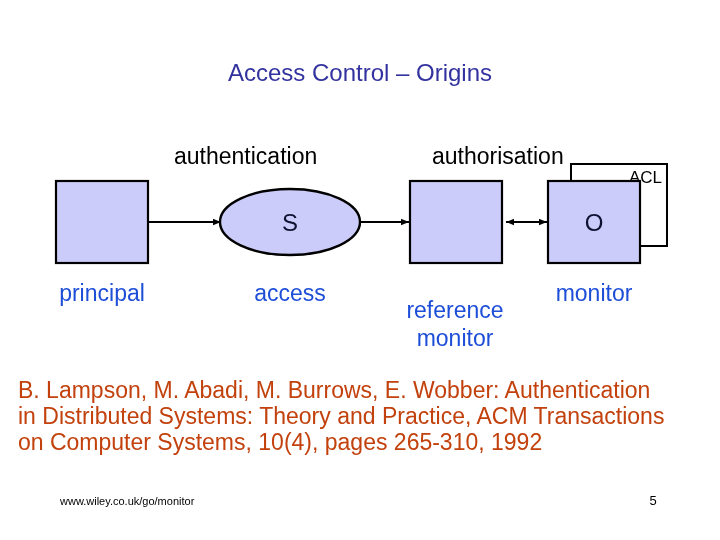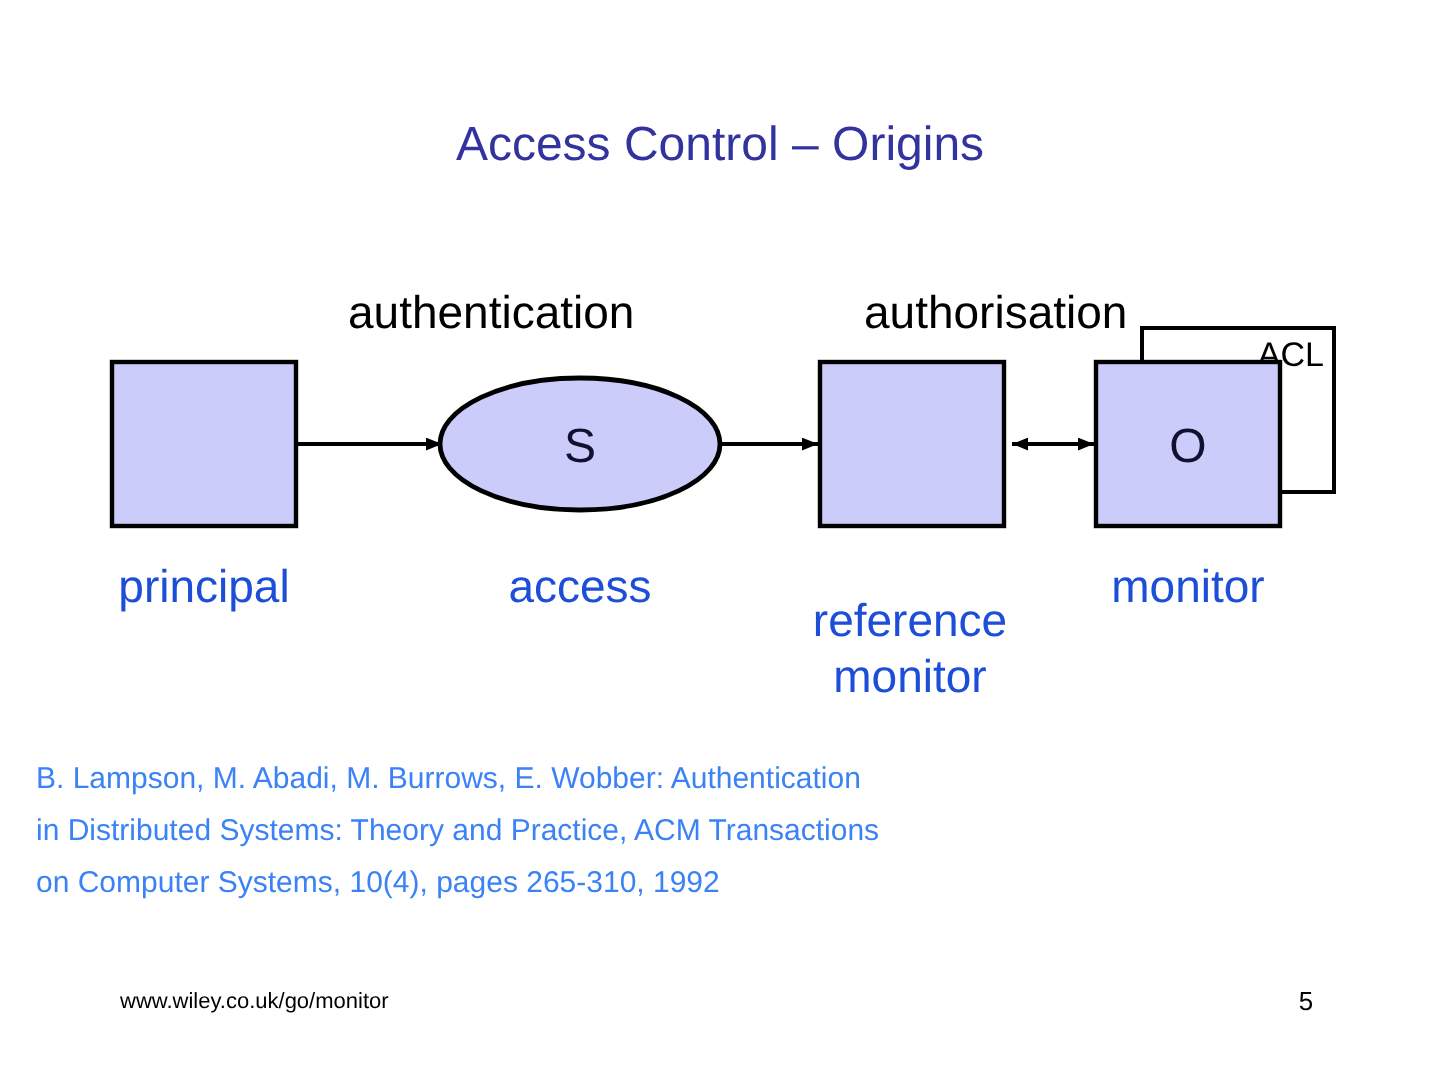--- a/index.html
+++ b/index.html
@@ -67,23 +67,23 @@
   #label-access    { left: 228px; top: 279px; width: 124px; }
   #label-reference { left: 392px; top: 296px; width: 126px; }
   #label-object    { left: 546px; top: 279px; width: 96px;  }
 
   
   #citation {
     position: absolute;
     left: 18px;
     top: 377px;
     width: 690px;
-    font-size: 15px;
+    font-size: 23px;
     line-height: 26px;
-    color: #3b82f6;
+    color: #c2410c;
   }
   #citation .cline { display: block; white-space: nowrap; }
 
   
   #footer-url {
     position: absolute;
     left: 60px;
     top: 494px;
     font-size: 11px;
     line-height: 14px;

